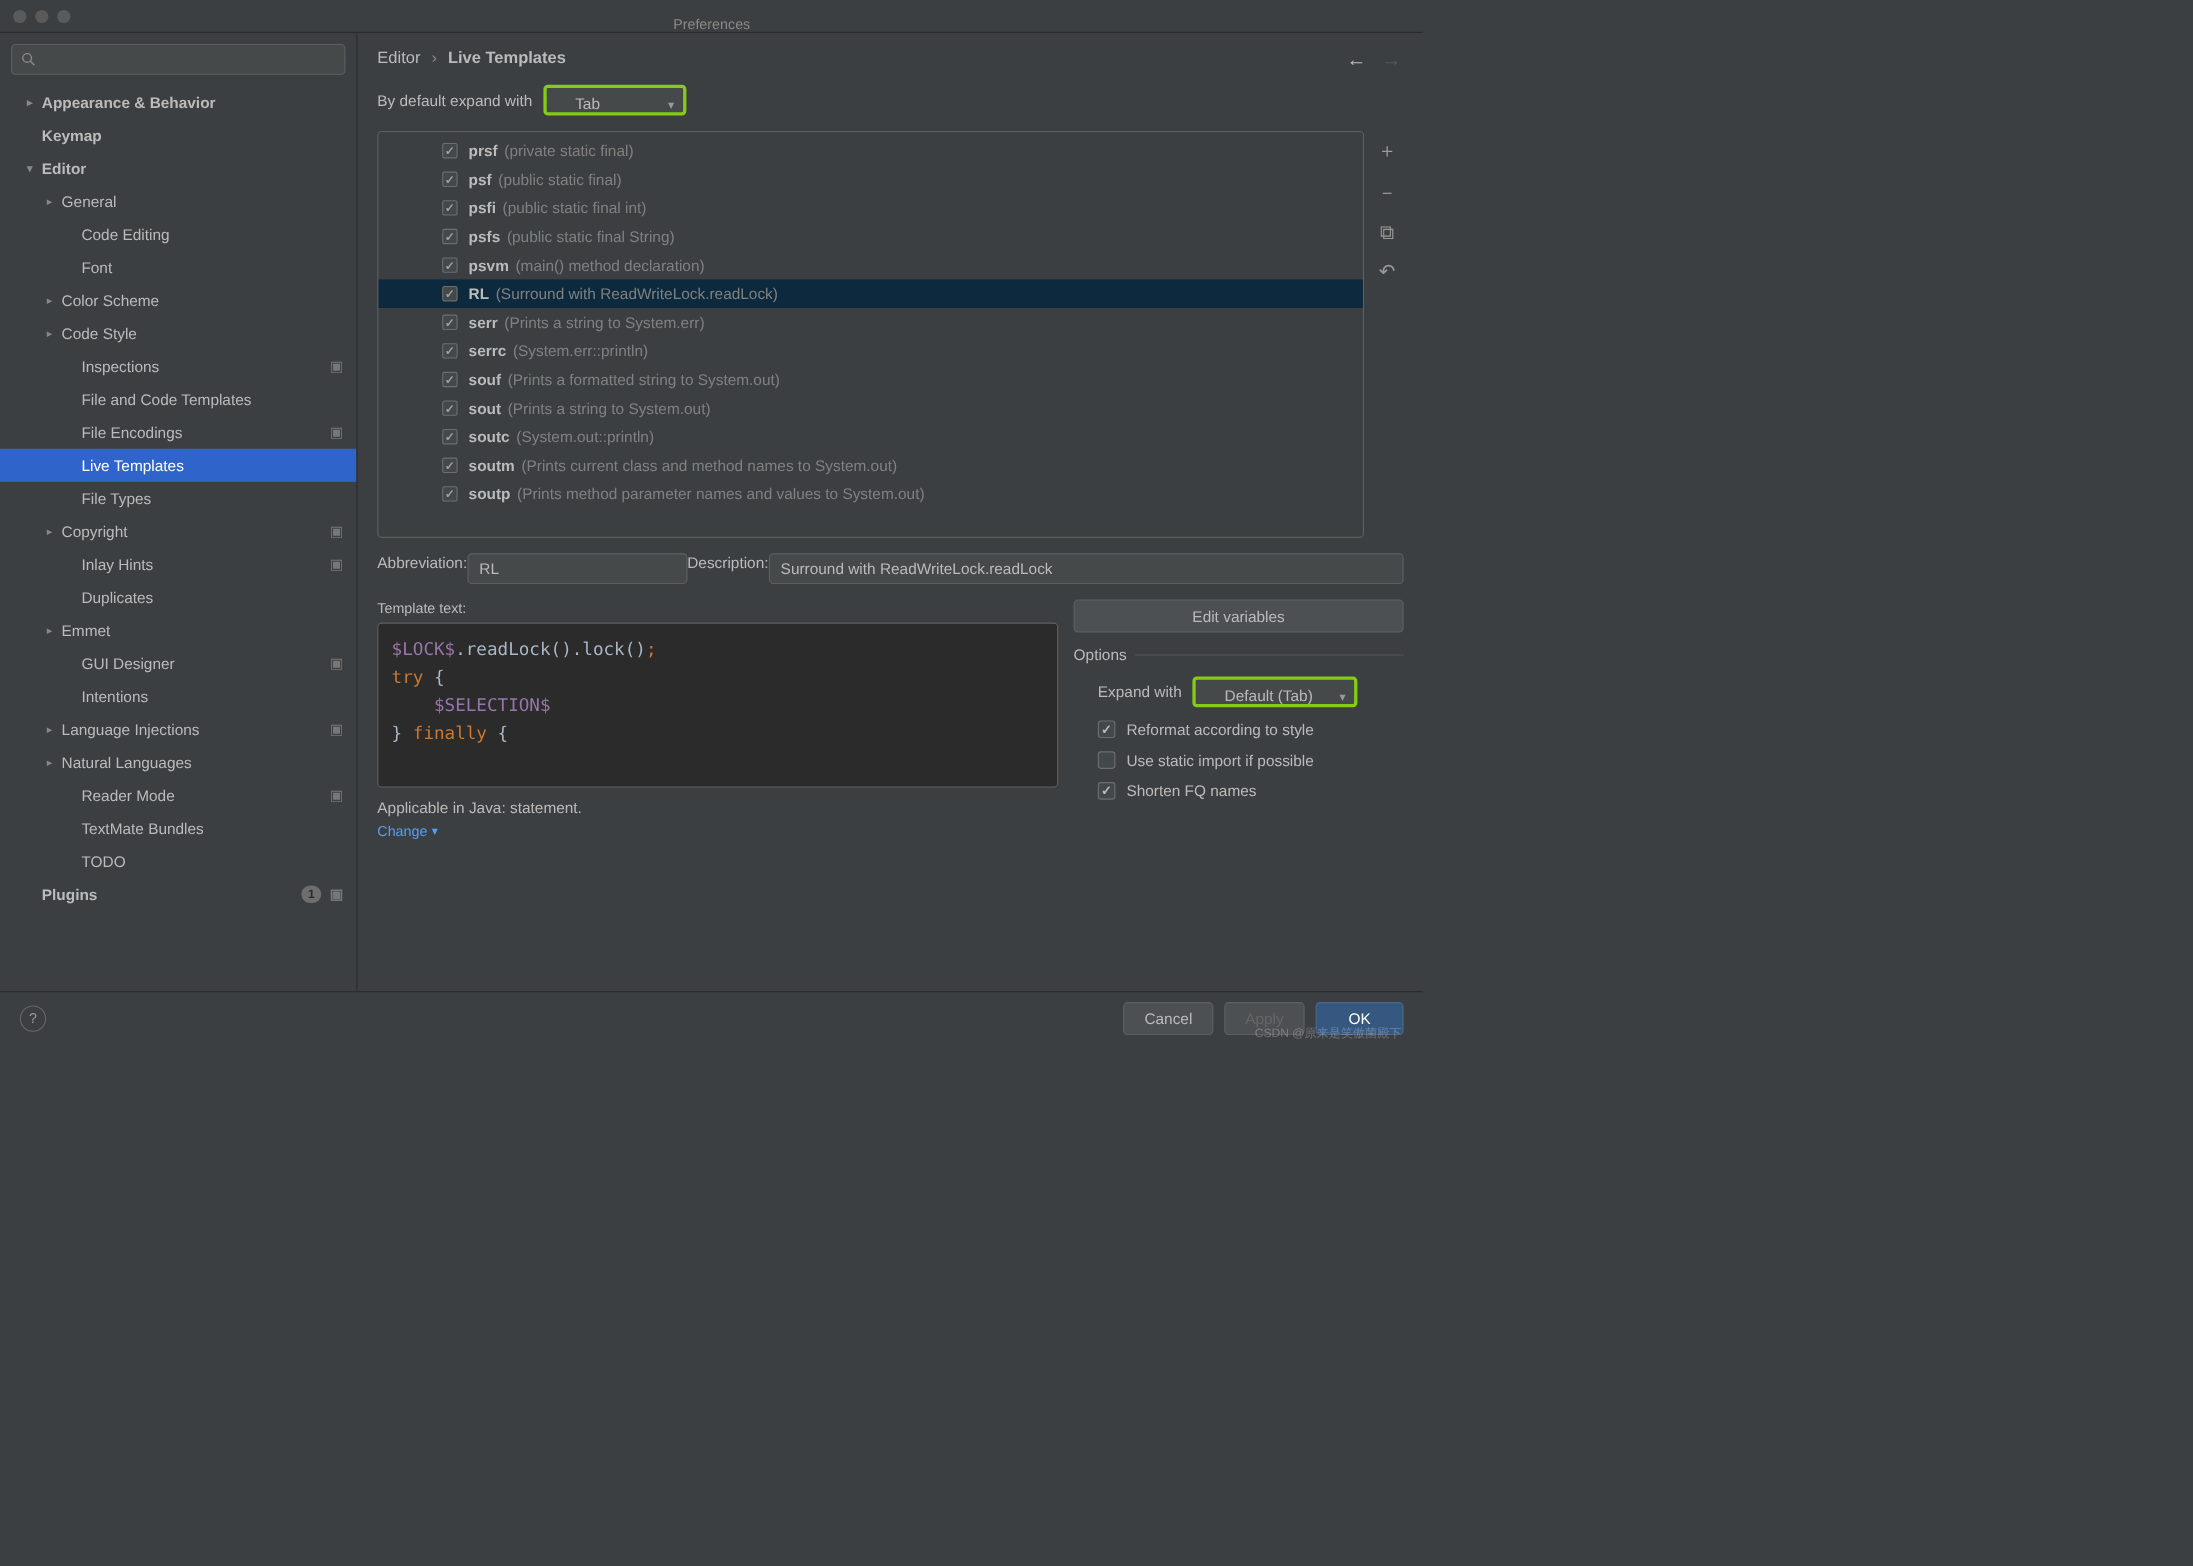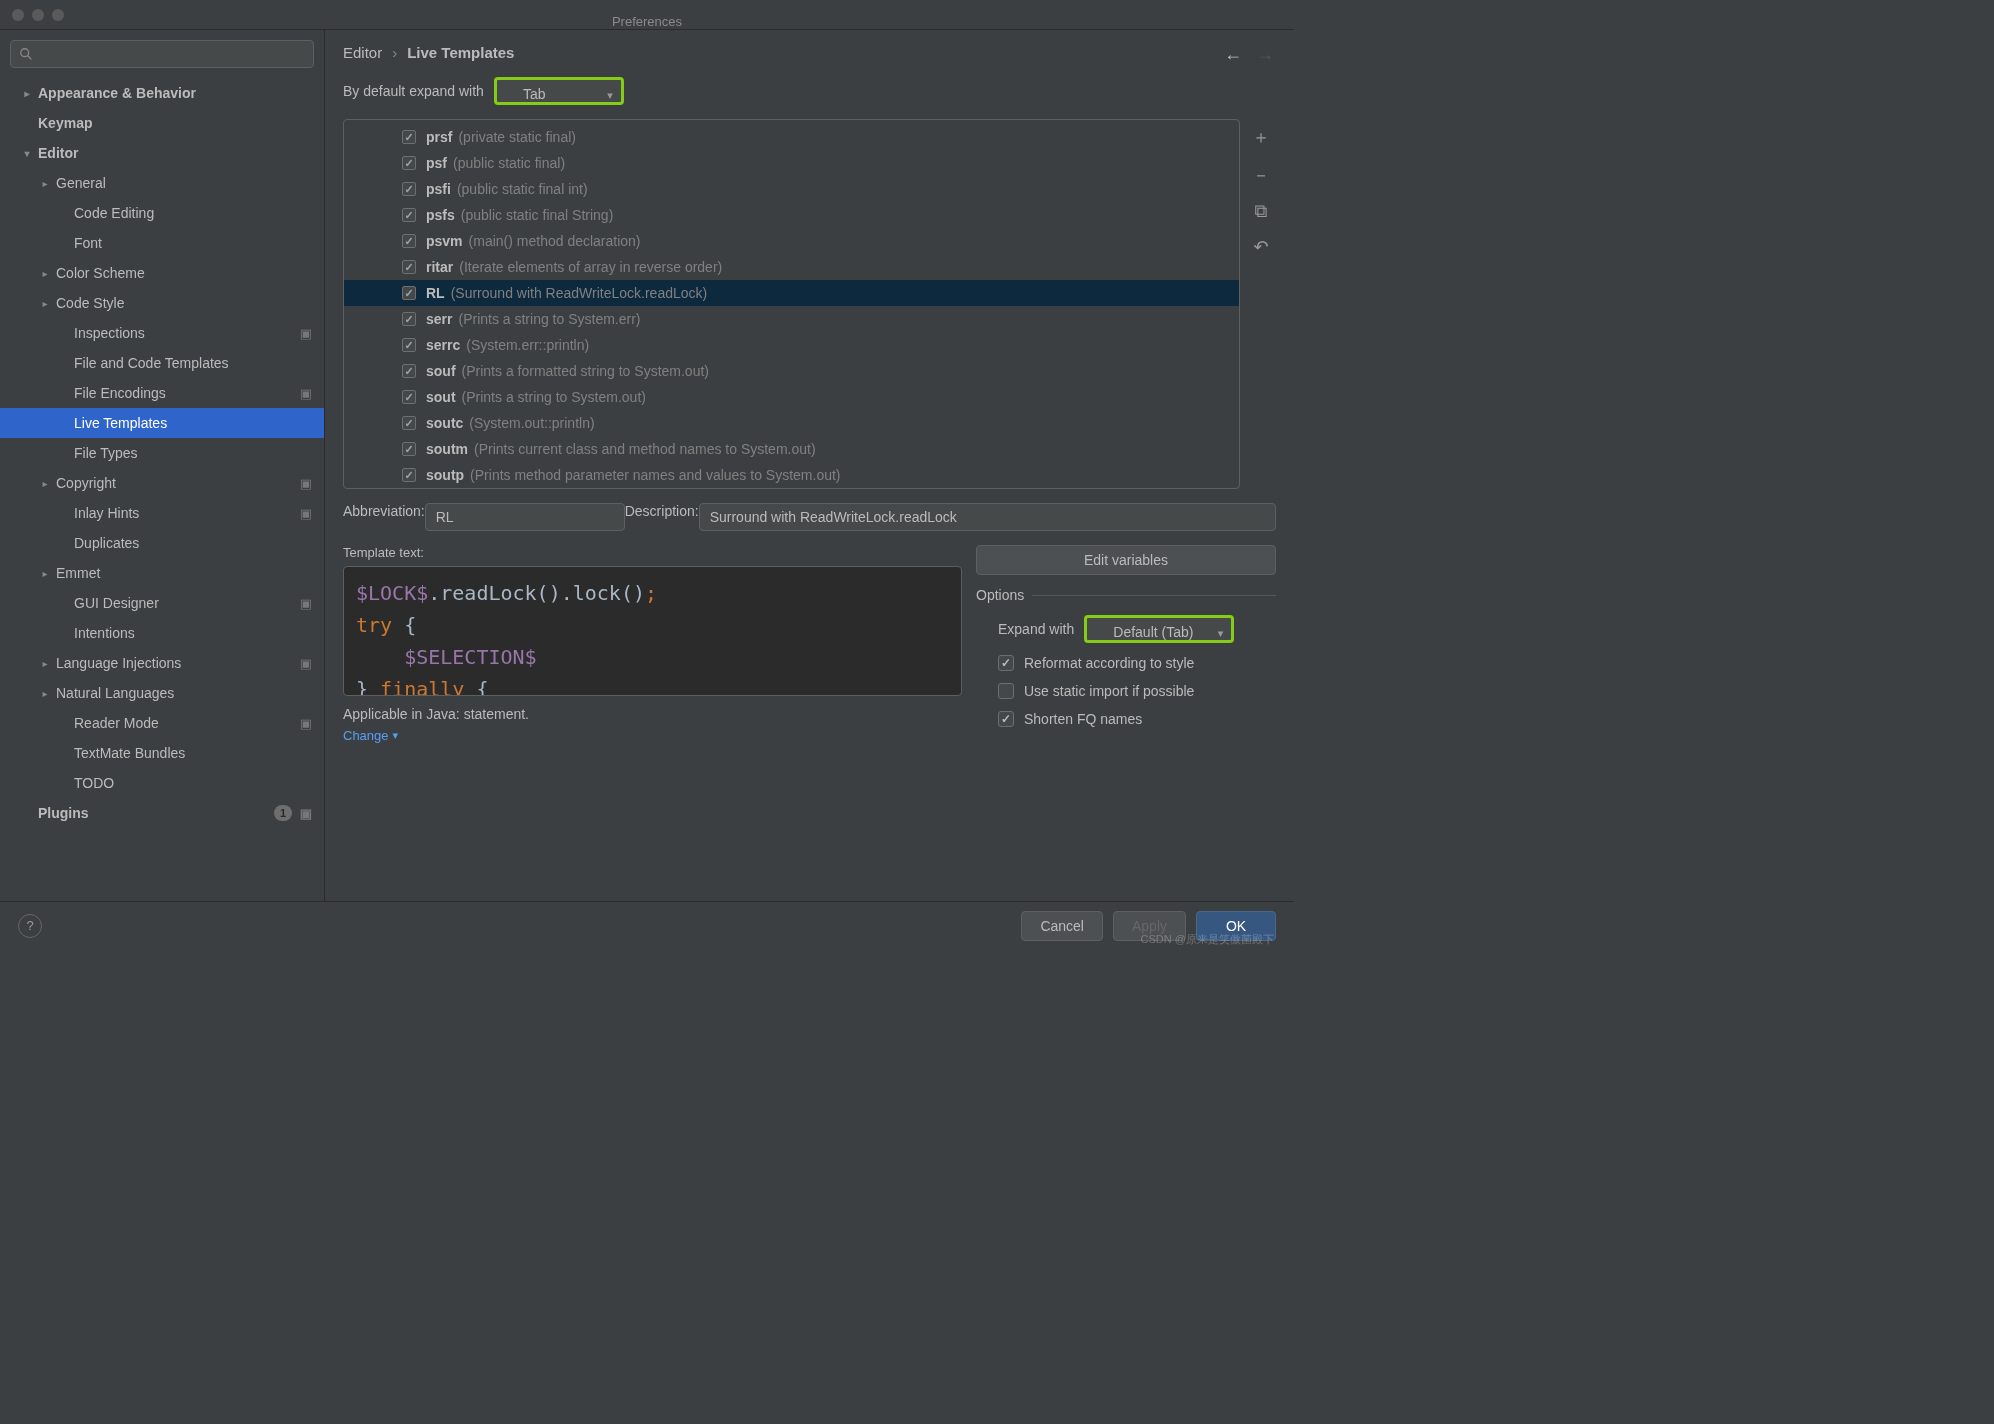--- a/index.html
+++ b/index.html
@@ -117,24 +117,24 @@
   color: #bbbbbb;
   font-size: 14px;
 }
 .lower-grid { display: flex; gap: 14px; }
 .lower-left { flex: 1; display: flex; flex-direction: column; }
 .lower-right { width: 300px; display: flex; flex-direction: column; gap: 12px; }
 .code-box {
   background: #2b2b2b;
   border: 1px solid #5e6060;
   border-radius: 4px;
-  height: 130px;
+  height: 150px;
   padding: 10px 12px;
   font-family: "Menlo", "Consolas", monospace;
-  font-size: 20px;
+  font-size: 16px;
   line-height: 1.6;
   overflow: hidden;
   white-space: pre;
 }
 .c-var { color: #9876aa; }
 .c-kw { color: #cc7832; }
 .c-txt { color: #a9b7c6; }
 .btn {
   background: #4c5052;
   border: 1px solid #5e6060;
@@ -340,25 +340,20 @@
           <div class="tpl-row">
             <span class="tpl-check"></span>
             <span class="tpl-abbr">psfs</span>
             <span class="tpl-desc">(public static final String)</span>
           </div>
           <div class="tpl-row">
             <span class="tpl-check"></span>
             <span class="tpl-abbr">psvm</span>
             <span class="tpl-desc">(main() method declaration)</span>
           </div>
-          <div class="tpl-row">
-            <span class="tpl-check"></span>
-            <span class="tpl-abbr">ritar</span>
-            <span class="tpl-desc">(Iterate elements of array in reverse order)</span>
-          </div>
           <div class="tpl-row sel">
             <span class="tpl-check"></span>
             <span class="tpl-abbr">RL</span>
             <span class="tpl-desc">(Surround with ReadWriteLock.readLock)</span>
           </div>
           <div class="tpl-row">
             <span class="tpl-check"></span>
             <span class="tpl-abbr">serr</span>
             <span class="tpl-desc">(Prints a string to System.err)</span>
           </div>

